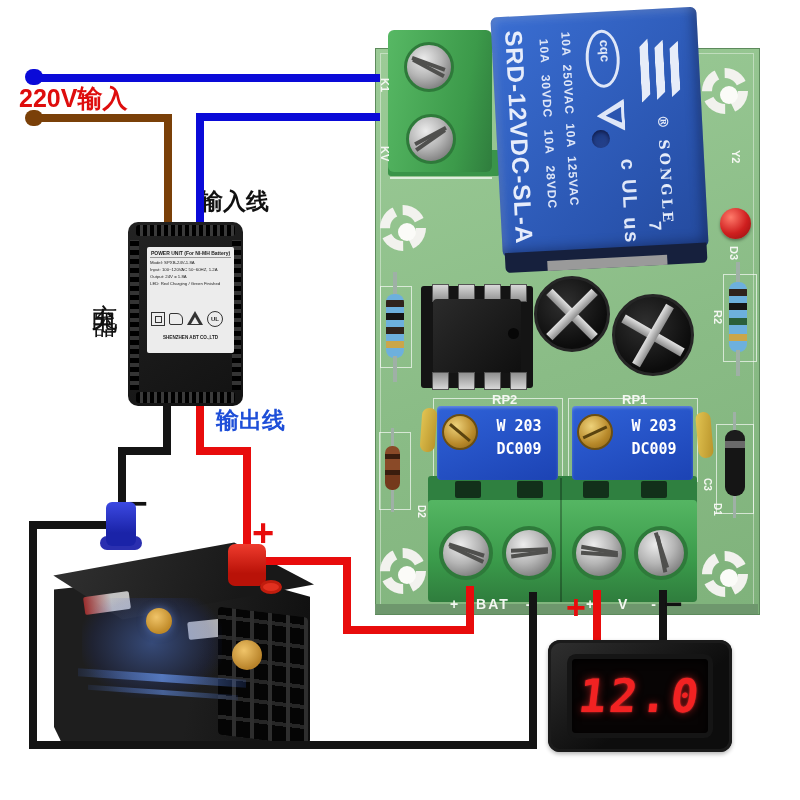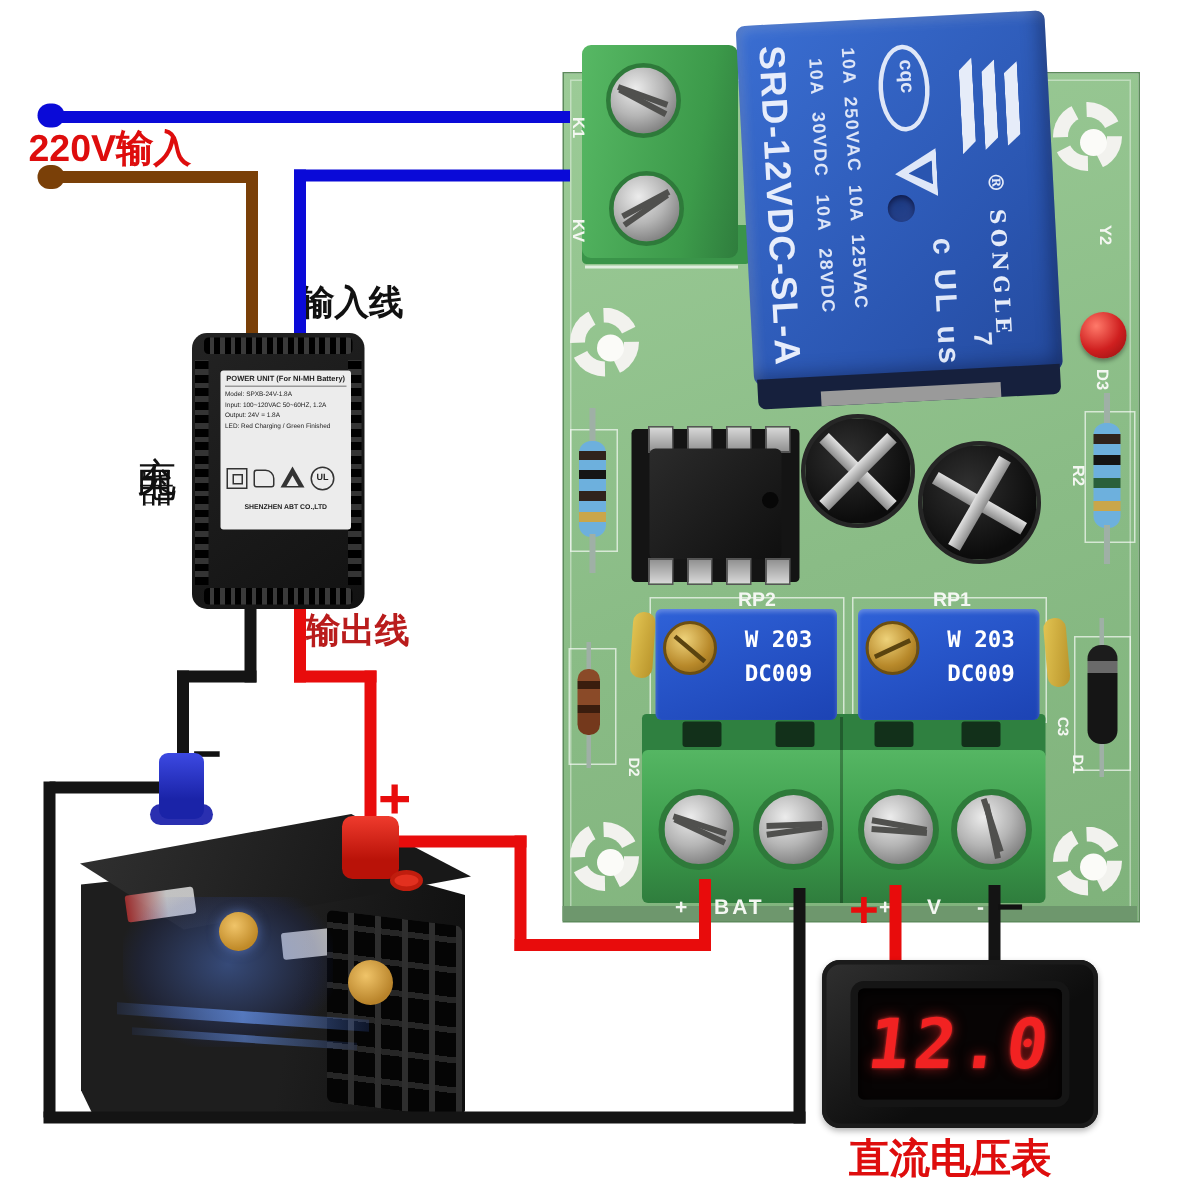--- a/index.html
+++ b/index.html
@@ -54,21 +54,21 @@
         <span class="abs" style="left:4px;top:7px;width:5px;height:5px;border:1px solid #333;"></span>
         <span class="abs" style="left:18px;top:4px;width:12px;height:10px;border:1.5px solid #333;border-radius:2px 6px 2px 2px;"></span>
         <span class="abs" style="left:36px;top:2px;width:0;height:0;border-left:8px solid transparent;border-right:8px solid transparent;border-bottom:14px solid #333;"></span>
         <span class="abs" style="left:40px;top:8px;width:0;height:0;border-left:4px solid transparent;border-right:4px solid transparent;border-bottom:7px solid #ececec;"></span>
         <span class="abs" style="left:56px;top:2px;width:14px;height:14px;border:1.5px solid #333;border-radius:50%;font-size:6px;font-weight:bold;text-align:center;line-height:14px;">UL</span>
       </div>
       <div style="position:absolute;left:0;top:88px;width:100%;font-size:4.6px;font-weight:bold;text-align:center;">SHENZHEN ABT CO.,LTD</div>
     </div>
   </div>
   <div class="abs" style="left:88px;top:282px;font-size:26px;color:#111;writing-mode:vertical-rl;letter-spacing:5px;">充电器</div>
-  <div class="abs" style="left:204px;top:405px;font-size:23px;font-weight:600;color:#b91c1c;">输出线</div>
+  <div class="abs" style="left:216px;top:405px;font-size:23px;font-weight:600;color:#1d4ed8;">输出线</div>
 
   <div class="wire" style="left:163px;top:402px;width:8px;height:53px;background:#141414;z-index:5;"></div>
   <div class="wire" style="left:118px;top:447px;width:53px;height:8px;background:#141414;z-index:5;"></div>
   <div class="wire" style="left:118px;top:447px;width:8px;height:72px;background:#141414;z-index:5;"></div>
   <div class="wire" style="left:196px;top:402px;width:8px;height:53px;background:#e80c0c;z-index:5;"></div>
   <div class="wire" style="left:196px;top:447px;width:55px;height:8px;background:#e80c0c;z-index:5;"></div>
   <div class="wire" style="left:243px;top:447px;width:8px;height:108px;background:#e80c0c;z-index:5;"></div>
 
   <div class="wire" style="left:33px;top:521px;width:85px;height:8px;background:#141414;z-index:5;"></div>
   <div class="wire" style="left:29px;top:521px;width:8px;height:224px;background:#141414;z-index:5;"></div>
@@ -267,15 +267,14 @@
   <div class="abs" style="left:100px;top:536px;width:42px;height:14px;background:#2a2fb0;border-radius:7px;z-index:4;"></div>
   <div class="abs" style="left:228px;top:544px;width:38px;height:42px;background:linear-gradient(180deg,#ef3b2d,#b91208 70%);border-radius:7px;z-index:5;"></div>
   <div class="abs" style="left:260px;top:580px;width:22px;height:14px;background:#e2301f;border-radius:50%;border:3px solid #c01d0e;box-sizing:border-box;z-index:5;"></div>
 
 
   <div class="abs" style="left:548px;top:640px;width:184px;height:112px;background:linear-gradient(145deg,#303030,#0d0d0d 60%);border-radius:12px;box-shadow:inset 0 0 0 3px #1b1b1b,0 2px 4px rgba(0,0,0,.3);z-index:6;">
     <div class="abs" style="left:24px;top:19px;width:136px;height:74px;background:#070404;border-radius:4px;box-shadow:inset 0 2px 8px #000,0 0 0 5px #151515;display:flex;align-items:center;justify-content:center;">
       <span class="seg" style="font-size:46px;">12.0</span>
     </div>
   </div>
-  <div class="abs lbl-red" style="left:566px;top:754px;font-size:27px;z-index:6;">直流电压表</div>
 
 </div>
 
 </body></html>

